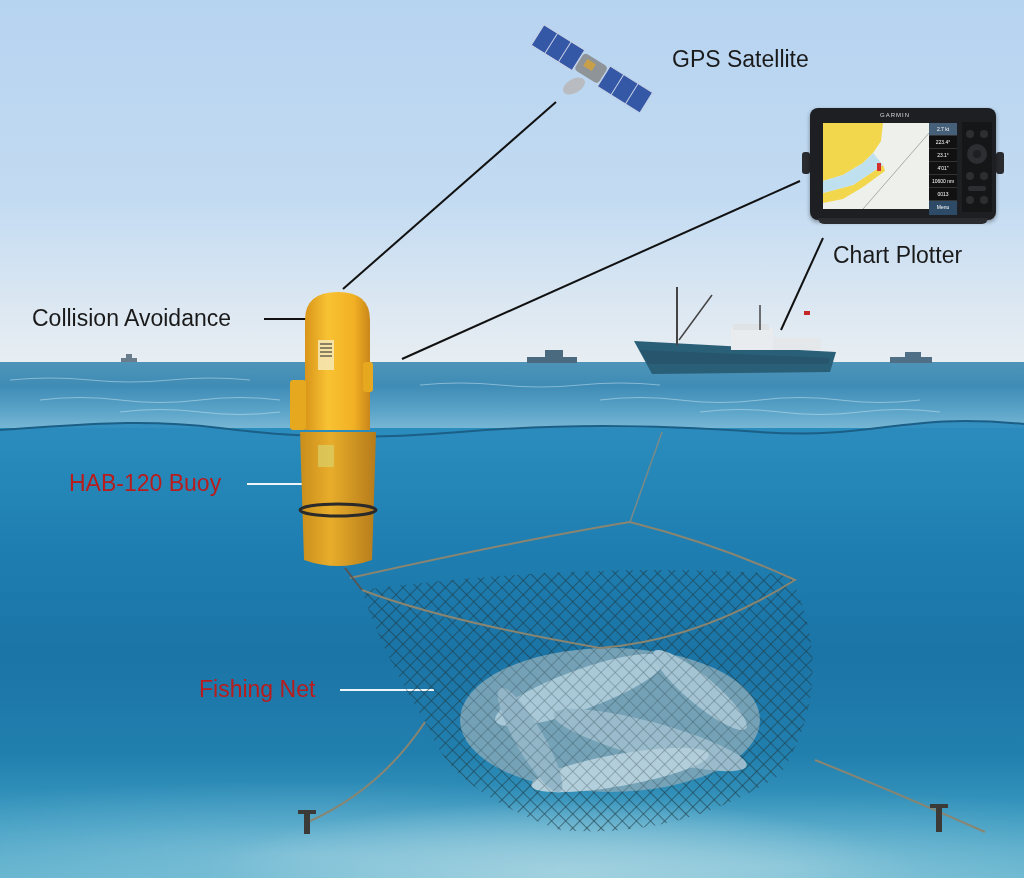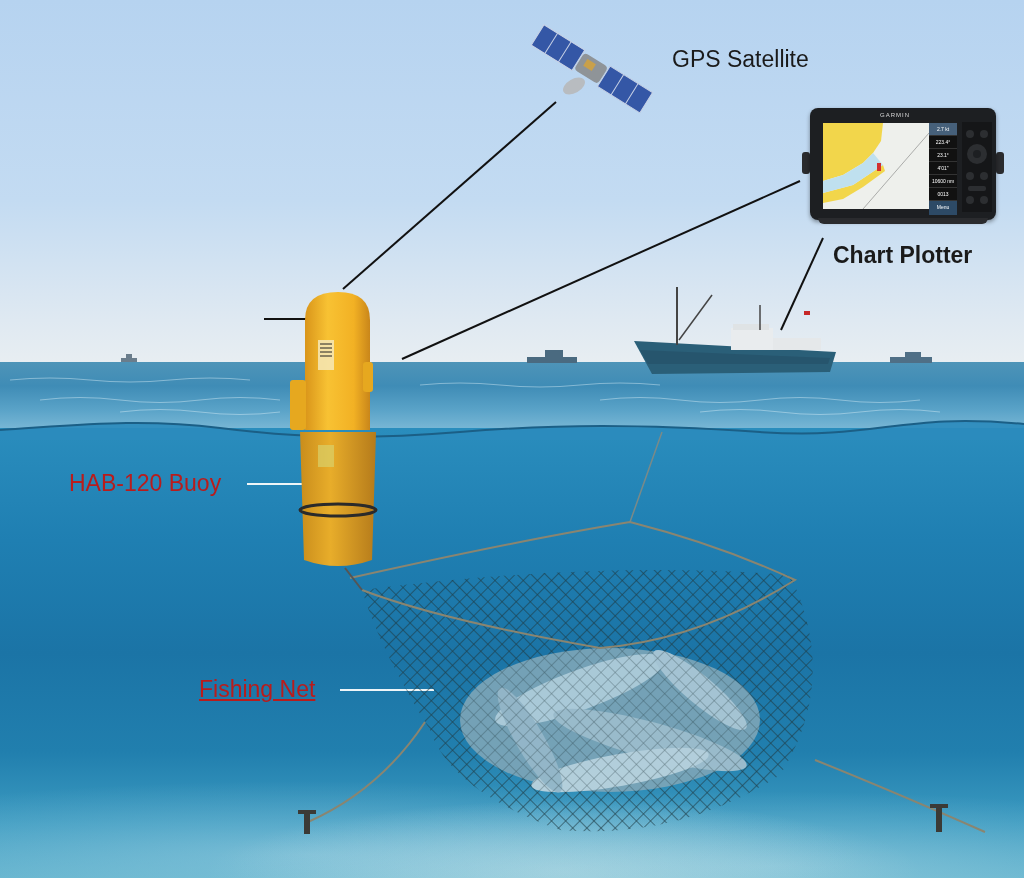--- a/index.html
+++ b/index.html
@@ -13,24 +13,24 @@
        background:linear-gradient(180deg,#2a8dbd 0%,#1f7fb2 25%,#1b74a6 50%,#217fae 72%,#3c9bc1 88%,#5cb0cc 100%);}
   .seabed{position:absolute;left:0;top:760px;width:1024px;height:118px;
        background:radial-gradient(ellipse at 30% 80%,rgba(200,230,240,.35),transparent 55%),
                   radial-gradient(ellipse at 75% 90%,rgba(210,235,240,.35),transparent 50%),
                   radial-gradient(ellipse at 55% 95%,rgba(230,240,235,.35),transparent 45%);}
   svg.overlay{position:absolute;left:0;top:0;}
   .label{position:absolute;white-space:nowrap;line-height:1;}
   .label.dark{color:#1a1a1a;}
   .label.light{color:#b91c1c;}
   .lbl-gps{left:635px;top:48px;font-size:23px;margin-left:37px;}
-  .lbl-plotter{left:833px;top:244px;font-size:23px;font-weight:bold;}
+  .lbl-plotter{left:833px;top:244px;font-size:23px;}
   .lbl-collision{left:32px;top:307px;font-size:23px;}
   .lbl-buoy{left:69px;top:472px;font-size:23px;}
-  .lbl-net{left:199px;top:678px;font-size:23px;text-decoration:underline;}
+  .lbl-net{left:199px;top:678px;font-size:23px;}
 
   
   .plotter{position:absolute;left:810px;top:108px;width:186px;height:112px;
       background:#1d1f22;border-radius:8px;box-shadow:0 2px 4px rgba(0,0,0,.4);}
   .plotter-brand{position:absolute;left:0;top:4px;width:170px;text-align:center;color:#d9d9d9;font-size:6px;letter-spacing:1px;}
   .plotter-screen{position:absolute;left:13px;top:15px;width:106px;height:86px;background:#f3f1ea;overflow:hidden;}
   .plotter-panel{position:absolute;left:119px;top:15px;width:28px;height:86px;background:#111;}
   .readout{height:12px;border-bottom:1px solid #333;color:#fff;font-size:5px;text-align:center;line-height:12px;}
   .readout.head{background:#46607a;}
   .readout.foot{background:#2d4a66;border:none;height:14px;}
@@ -206,15 +206,16 @@
         <rect x="6" y="64" width="18" height="5" rx="2" fill="#2c2e31"></rect>
         <circle cx="8" cy="78" r="4" fill="#2c2e31"></circle>
           <circle cx="22" cy="78" r="4" fill="#2c2e31"></circle>
       </svg>
     </div>
   </div>
   <div class="plotter-base"></div>
 
   <div class="label dark lbl-gps">GPS Satellite</div>
   <div class="label dark lbl-plotter">Chart Plotter</div>
+  <div class="label dark lbl-collision">Collision Avoidance</div>
   <div class="label light lbl-buoy">HAB-120 Buoy</div>
   <div class="label light lbl-net">Fishing Net</div>
 </div>
 
 </body></html>

